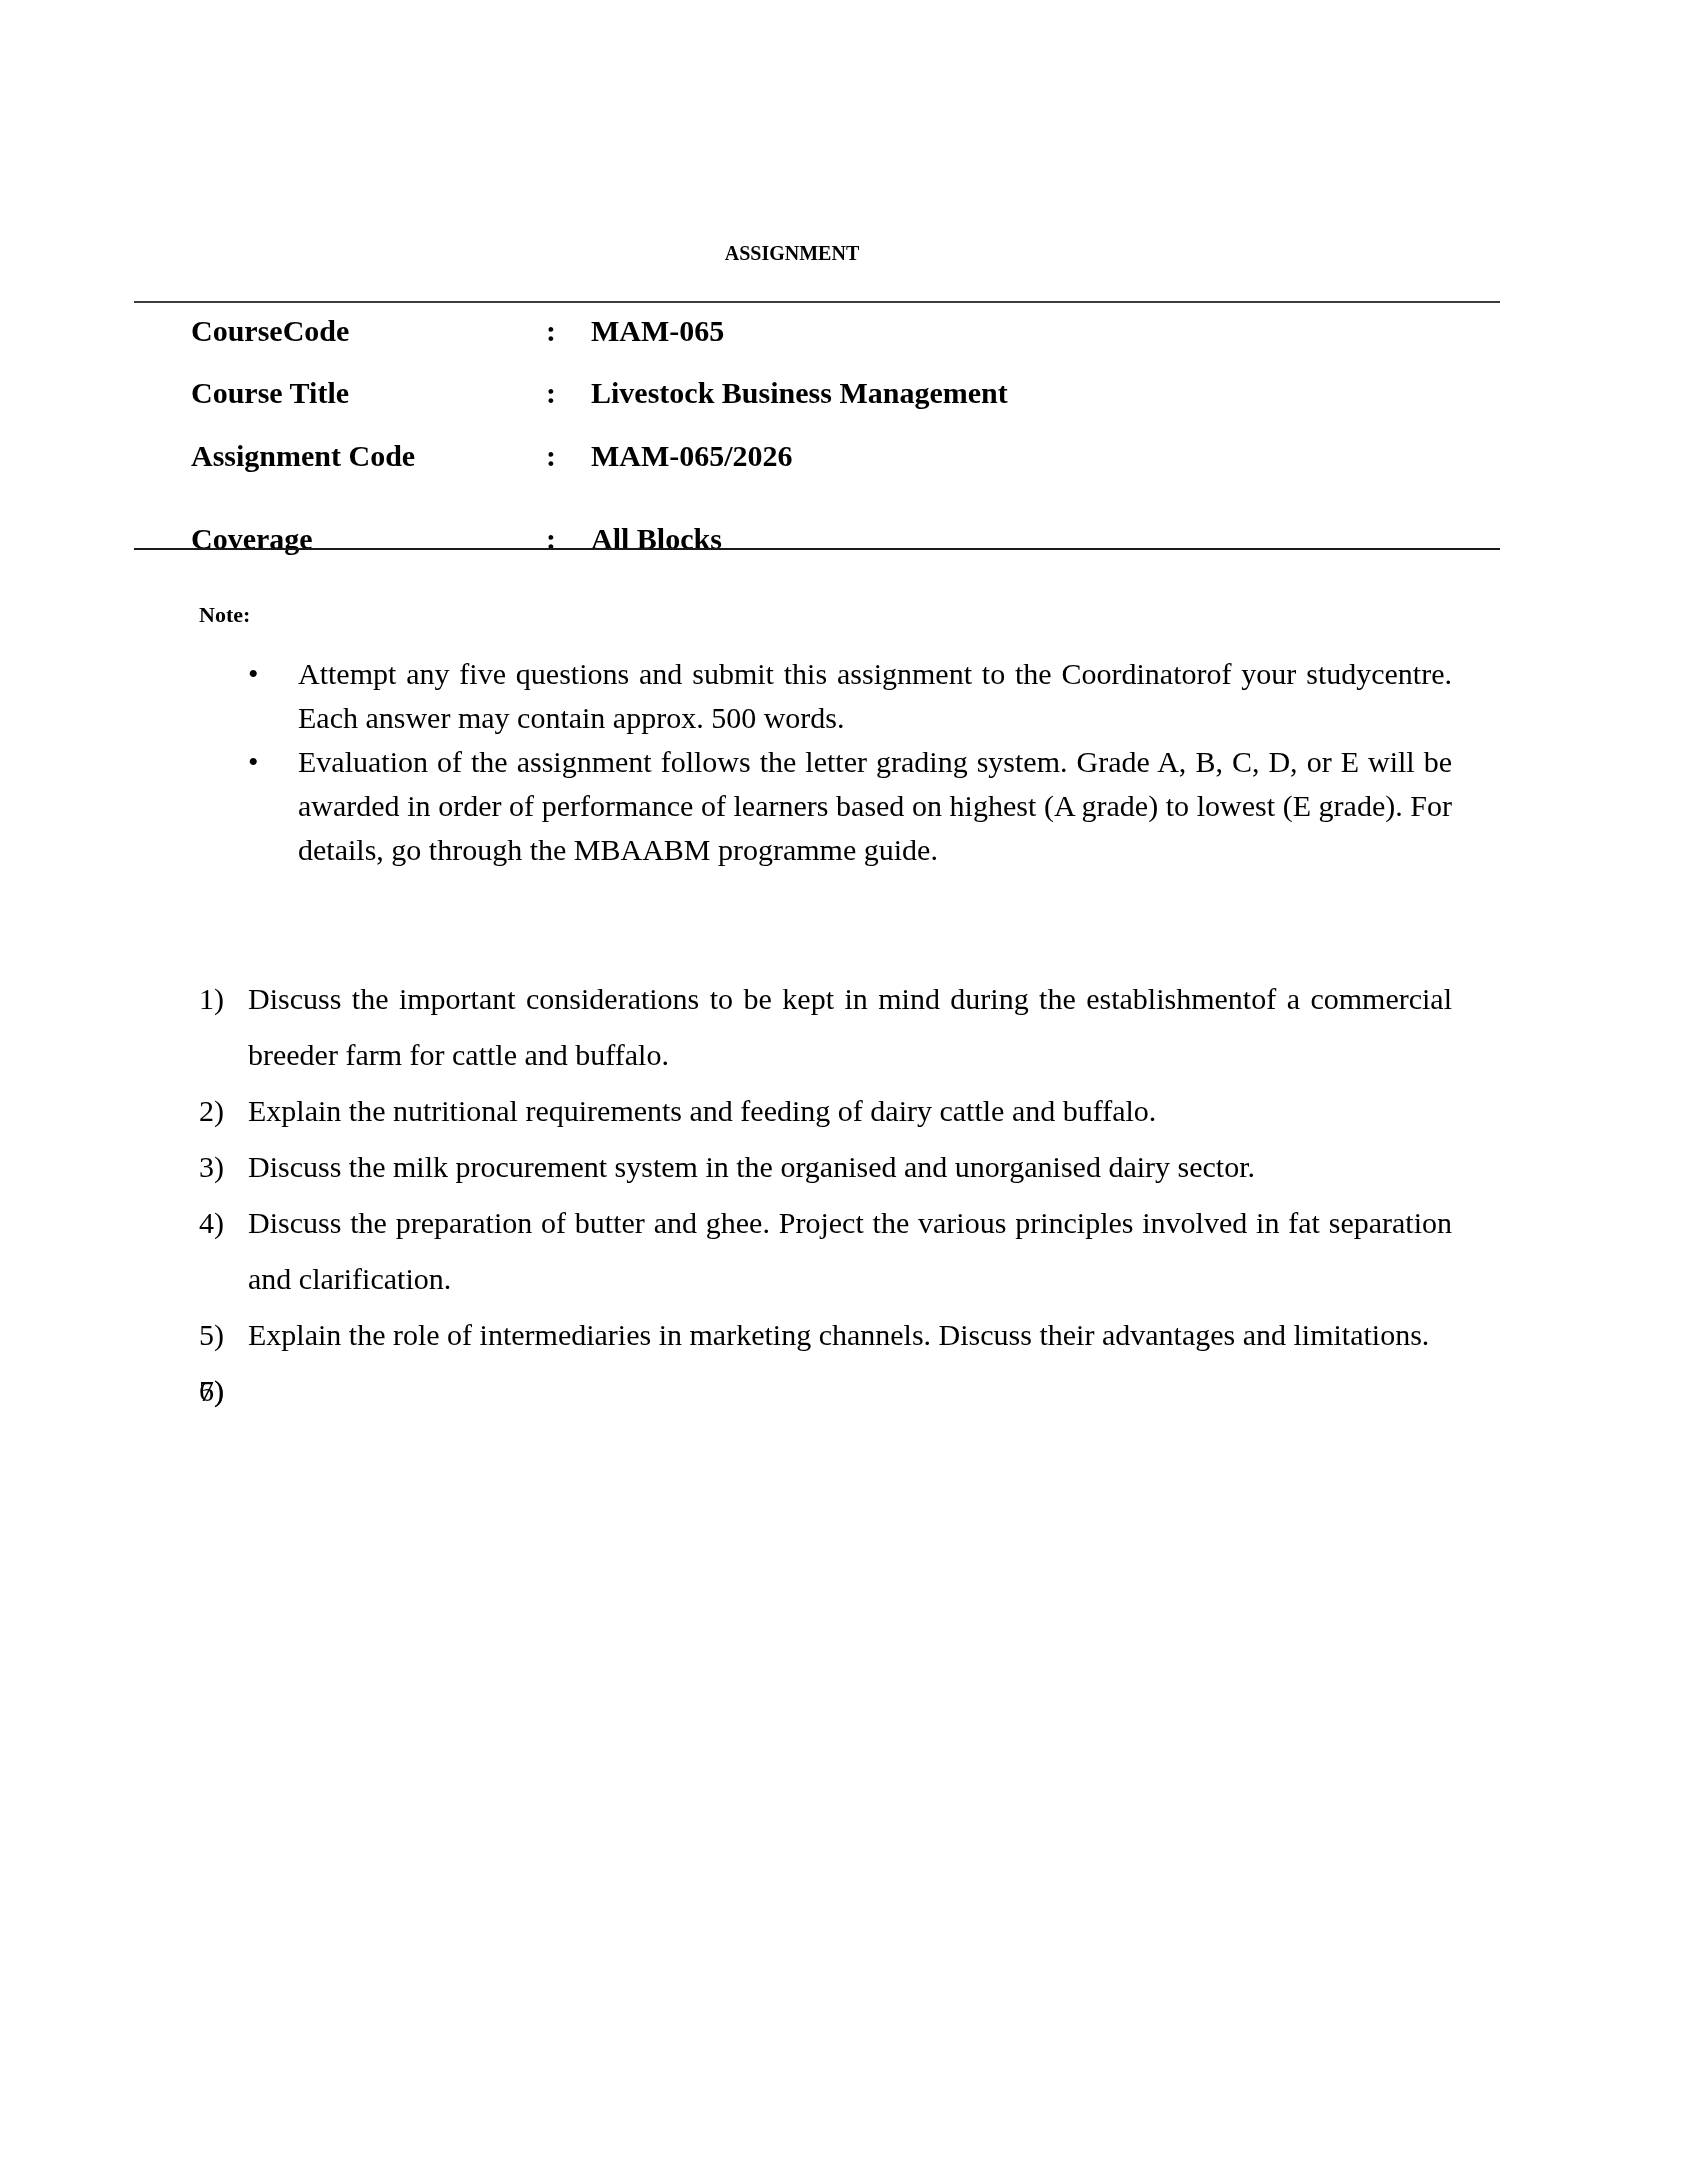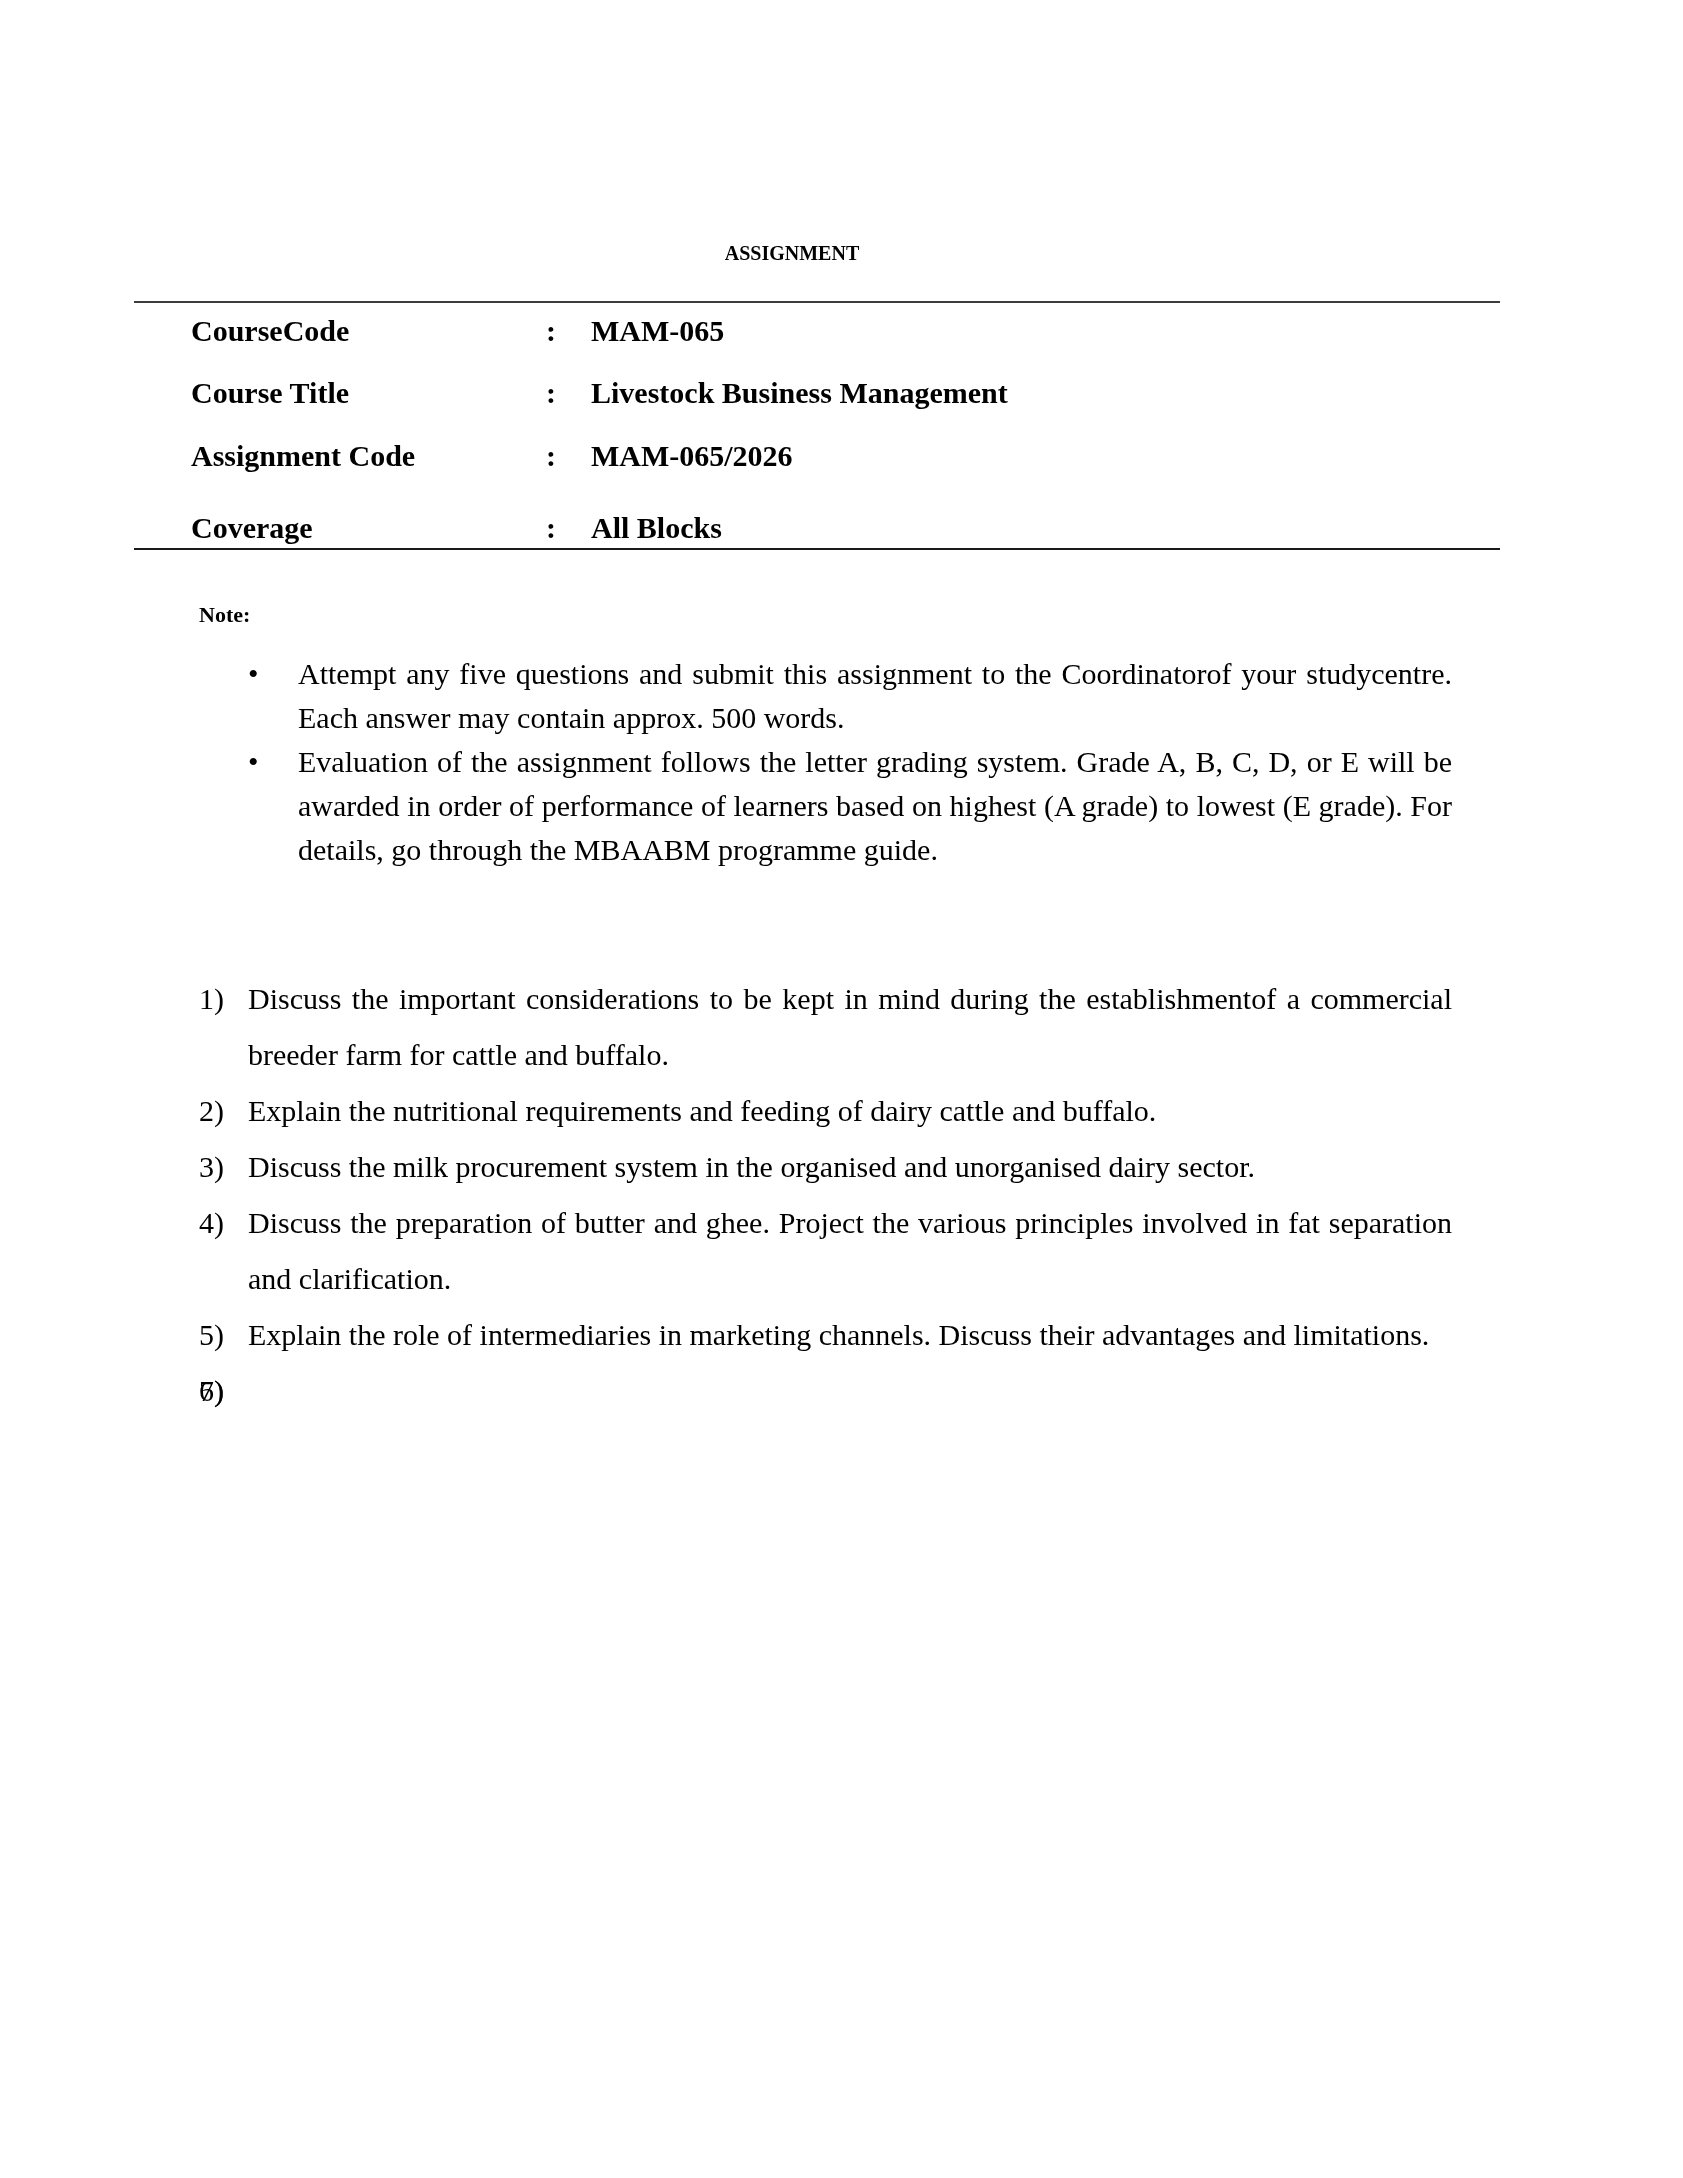--- a/index.html
+++ b/index.html
@@ -71,21 +71,21 @@
 <div class="meta-row" style="top:373px;">
   <span class="meta-label">Course Title</span>
   <span class="meta-colon">:</span>
   <span class="meta-value">Livestock Business Management</span>
 </div>
 <div class="meta-row" style="top:436px;">
   <span class="meta-label">Assignment Code</span>
   <span class="meta-colon">:</span>
   <span class="meta-value">MAM-065/2026</span>
 </div>
-<div class="meta-row" style="top:508px;">
+<div class="meta-row" style="top:519px;">
   <span class="meta-label">Coverage</span>
   <span class="meta-colon">:</span>
   <span class="meta-value">All Blocks</span>
 </div>
 
 <div class="rule bottom"></div>
 
 <div class="note-heading">Note:</div>
 
 <ul class="note-list">

